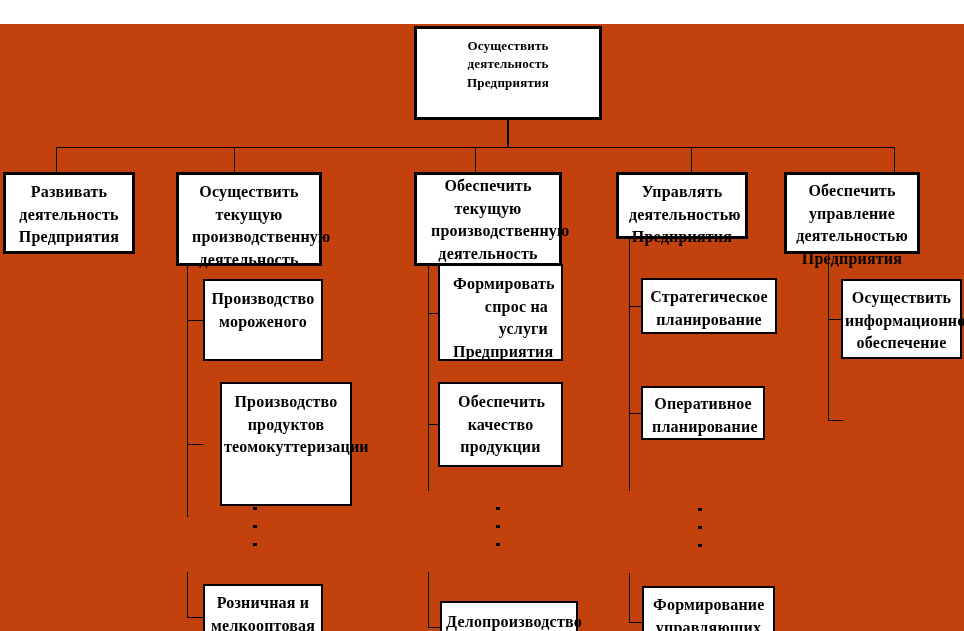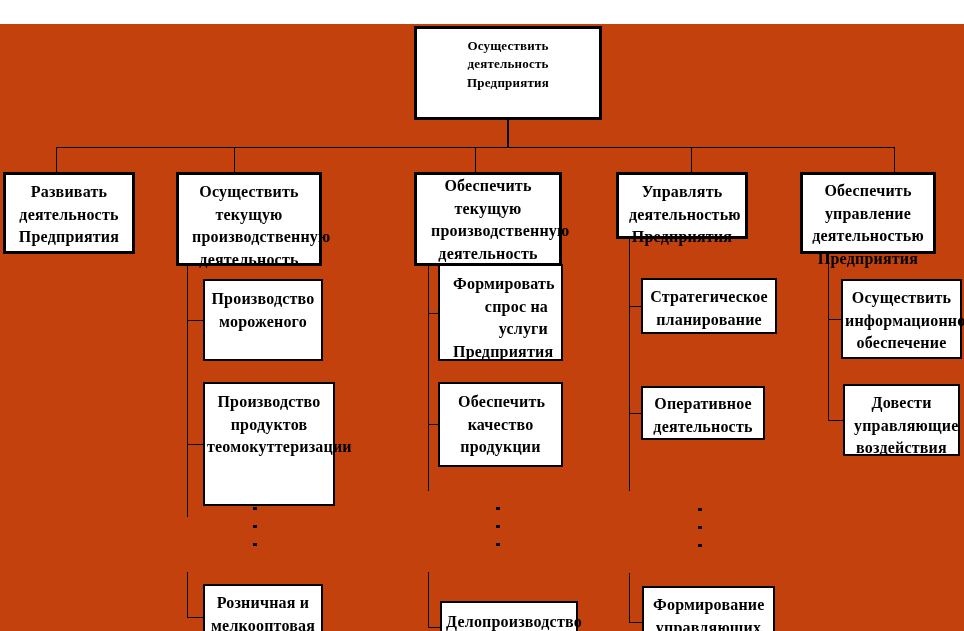--- a/index.html
+++ b/index.html
@@ -28,23 +28,23 @@
   .ellipsis{position:absolute;width:4px;}
   .ellipsis .dot{
     display:block;width:4px;height:3px;background:#000;margin-bottom:15px;
   }
   
   .n-root{left:414px;top:2px;width:188px;height:94px;font-size:13px;padding:8px 36px 0;border-width:3px;}
   .n-b1{left:3px;top:148px;width:132px;height:82px;padding:6px 9px 0;}
   .n-b2{left:176px;top:148px;width:146px;height:94px;padding:6px 13px 0;}
   .n-b3{left:414px;top:148px;width:148px;height:94px;padding:0 14px 0;}
   .n-b4{left:616px;top:148px;width:132px;height:67px;padding:6px 10px 0;}
-  .n-b5{left:800px;top:148px;width:136px;height:82px;padding:5px 8px 0;}
+  .n-b5{left:784px;top:148px;width:136px;height:82px;padding:5px 8px 0;}
   .n-c21{left:203px;top:255px;width:120px;height:82px;padding:7px 5px 0;}
-  .n-c22{left:203px;top:358px;width:132px;height:124px;padding:7px 2px 16px;}
+  .n-c22{left:220px;top:358px;width:132px;height:124px;padding:7px 2px 16px;}
   .n-c23{left:203px;top:560px;width:120px;height:66px;padding:6px 6px 0;}
   .n-c31{left:438px;top:240px;width:125px;height:97px;padding:7px 13px 0;text-align:right;}
   .n-c32{left:438px;top:358px;width:125px;height:85px;padding:7px 18px 0;}
   .n-c33{left:440px;top:577px;width:138px;height:52px;padding:8px 4px 0;text-align:center;}
   .n-c41{left:641px;top:254px;width:136px;height:56px;padding:6px 6px 0;}
   .n-c42{left:641px;top:362px;width:124px;height:54px;padding:5px 9px 0;}
   .n-c43{left:642px;top:562px;width:133px;height:68px;padding:6px 9px 9px;}
   .n-c51{left:841px;top:255px;width:121px;height:80px;padding:6px 2px 0;}
   .n-c52{left:843px;top:360px;width:117px;height:72px;padding:6px 9px 0;}
   
@@ -82,25 +82,24 @@
 
   <div class="box lvl3 n-c21">Производство мороженого</div>
   <div class="box lvl3 n-c22">Производство продуктов теомокуттеризации</div>
   <div class="box lvl3 n-c23">Розничная и мелкооптовая торговля</div>
 
   <div class="box lvl3 n-c31">Формировать спрос на услуги Предприятия</div>
   <div class="box lvl3 n-c32">Обеспечить качество продукции</div>
   <div class="box lvl3 n-c33">Делопроизводство</div>
 
   <div class="box lvl3 n-c41">Стратегическое планирование</div>
-  <div class="box lvl3 n-c42">Оперативное деятельность</div>
+  <div class="box lvl3 n-c42">Оперативное планирование</div>
   <div class="box lvl3 n-c43">Формирование управляющих воздействий</div>
 
   <div class="box lvl3 n-c51">Осуществить информационное обеспечение</div>
-  <div class="box lvl3 n-c52">Довести управляющие воздействия</div>
 
   <div class="ellipsis e-col2">
     <span class="dot"></span>
     <span class="dot"></span>
     <span class="dot"></span>
   </div>
   <div class="ellipsis e-col3">
     <span class="dot"></span>
     <span class="dot"></span>
     <span class="dot"></span>

